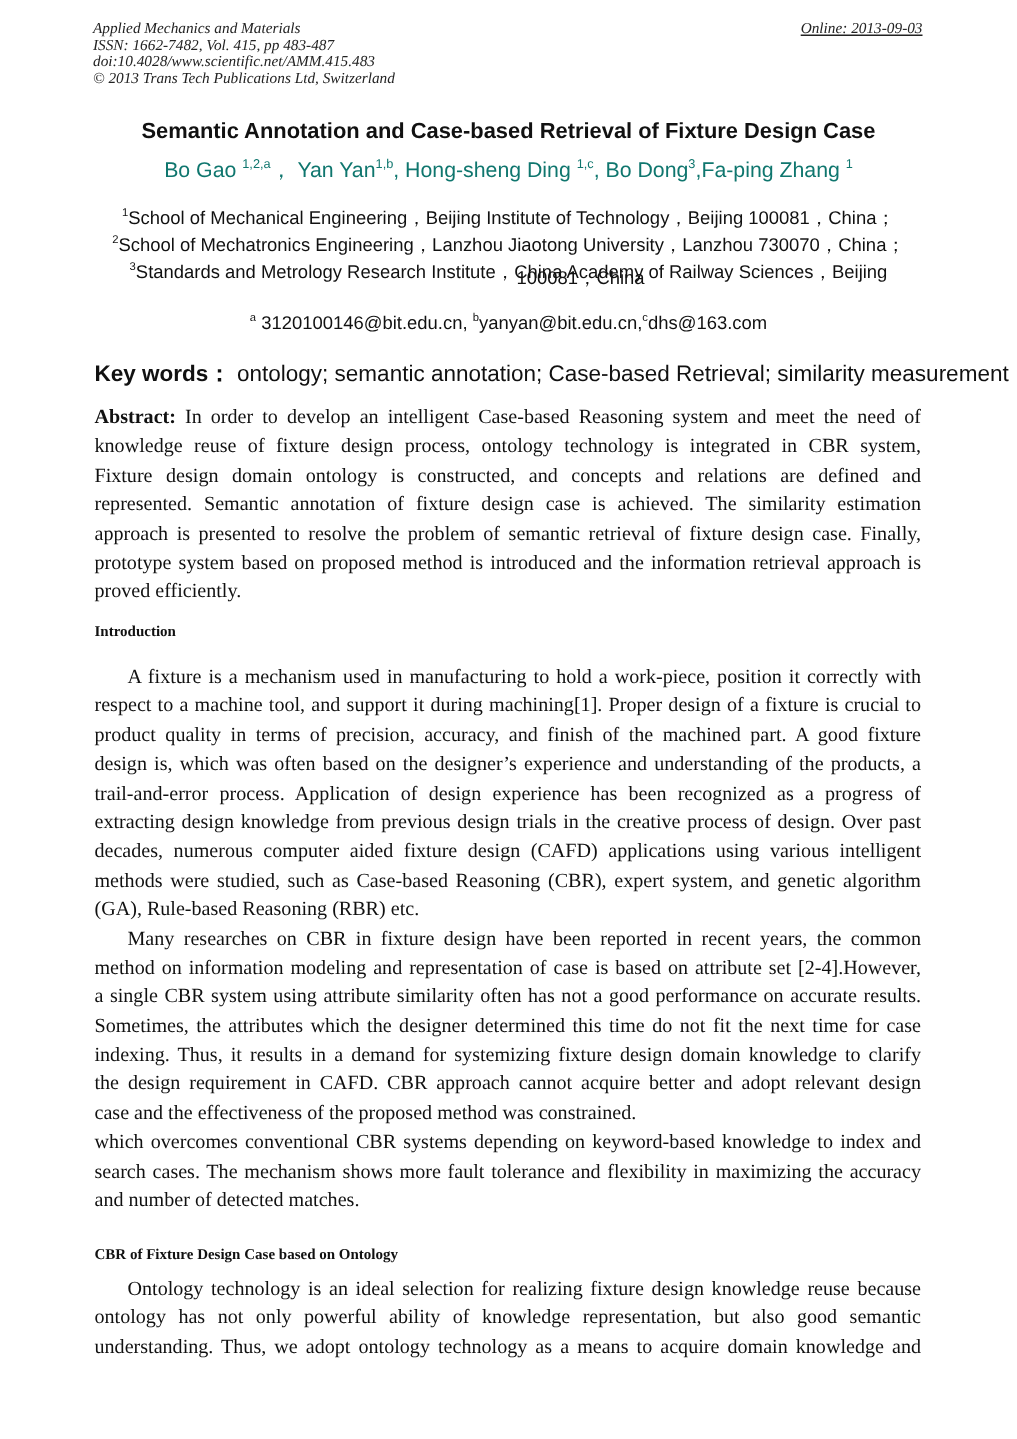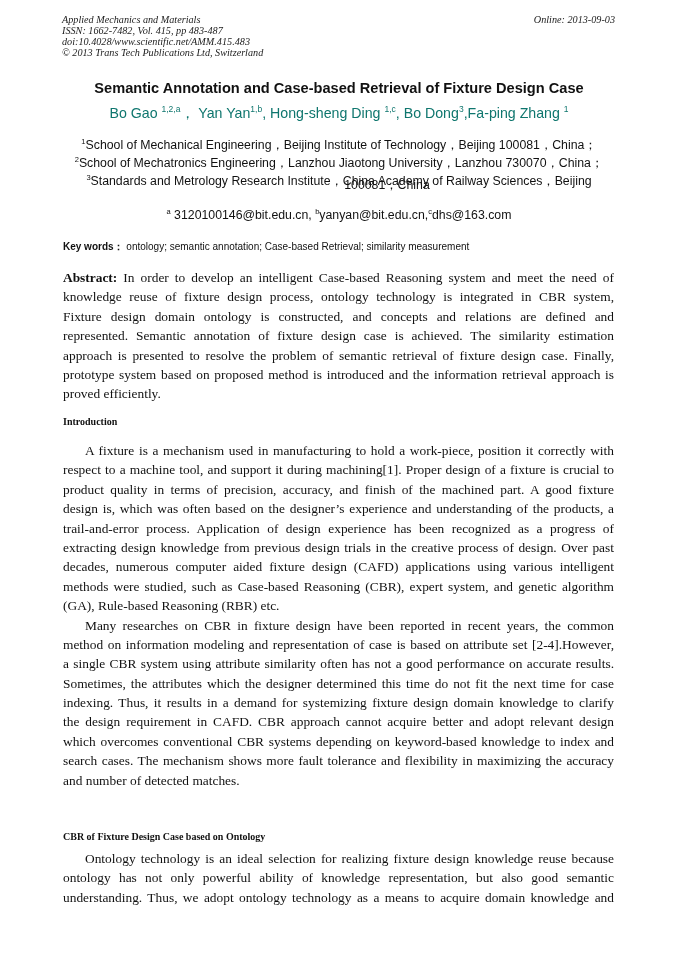--- a/index.html
+++ b/index.html
@@ -1,26 +1,26 @@
 <!DOCTYPE html>
 <html><head>
 <meta charset="utf-8">
 <style>
   html, body { margin: 0; padding: 0; background: #ffffff; }
   body { width: 678px; height: 959px; position: relative; overflow: hidden; color: #111; }
   .page { position: absolute; left: 0; top: 0; width: 678px; height: 934px; }
   .hdr { position: absolute; font-family: "Liberation Serif", serif; font-style: italic; font-size: 10.2px; line-height: 11px; color: #222; }
   .hdr-left { left: 62px; top: 14px; }
-  .hdr-right { right: 63px; top: 14px; text-align: right; }
+  .hdr-right { right: 63px; top: 14px; text-align: right; text-decoration: underline; }
   .title { position: absolute; left: 0; width: 678px; top: 80px; text-align: center; font-family: "Liberation Sans", sans-serif; font-weight: bold; font-size: 14.6px; color: #111; white-space: nowrap; }
   .authors { position: absolute; left: 0; width: 678px; top: 104px; text-align: center; font-family: "Liberation Sans", sans-serif; font-size: 14.2px; color: #0f766e; white-space: nowrap; }
   .authors sup { font-size: 8.5px; vertical-align: 6px; line-height: 0; }
   .affil { position: absolute; left: 0; width: 678px; text-align: center; font-family: "Liberation Sans", sans-serif; font-size: 12.3px; color: #111; white-space: nowrap; }
   .affil sup { font-size: 7.5px; vertical-align: 5px; line-height: 0; }
-  .kw { position: absolute; left: 63px; top: 240px; font-family: "Liberation Sans", sans-serif; font-size: 10px; color: #111; white-space: nowrap; }
+  .kw { position: absolute; left: 63px; top: 240px; font-family: "Liberation Sans", sans-serif; font-size: 15px; color: #111; white-space: nowrap; }
   .kw b { font-weight: bold; }
   .para { position: absolute; left: 63px; width: 551px; font-family: "Liberation Serif", serif; font-size: 13.4px; line-height: 19.4px; color: #111; text-align: justify; }
   .line { display: block; height: 19.4px; white-space: nowrap; text-align: justify; text-align-last: justify; overflow: visible; }
   .line.last { text-align-last: left; }
   .line.indent { padding-left: 22px; }
   .h2 { position: absolute; left: 63px; font-family: "Liberation Serif", serif; font-weight: bold; font-size: 10px; color: #111; white-space: nowrap; }
   .abs-label { font-weight: bold; }
 </style>
 </head>
 <body>
@@ -71,20 +71,21 @@
     <span class="line">extracting design knowledge from previous design trials in the creative process of design. Over past</span>
     <span class="line">decades, numerous computer aided fixture design (CAFD) applications using various intelligent</span>
     <span class="line">methods were studied, such as Case-based Reasoning (CBR), expert system, and genetic algorithm</span>
     <span class="line last">(GA), Rule-based Reasoning (RBR) etc.</span>
     <span class="line indent">Many researches on CBR in fixture design have been reported in recent years, the common</span>
     <span class="line">method on information modeling and representation of case is based on attribute set [2-4].However,</span>
     <span class="line">a single CBR system using attribute similarity often has not a good performance on accurate results.</span>
     <span class="line">Sometimes, the attributes which the designer determined this time do not fit the next time for case</span>
     <span class="line">indexing. Thus, it results in a demand for systemizing fixture design domain knowledge to clarify</span>
     <span class="line">the design requirement in CAFD. CBR approach cannot acquire better and adopt relevant design</span>
+    <span class="line last">case and the effectiveness of the proposed method was constrained.</span>
     <span class="line">which overcomes conventional CBR systems depending on keyword-based knowledge to index and</span>
     <span class="line">search cases. The mechanism shows more fault tolerance and flexibility in maximizing the accuracy</span>
     <span class="line last">and number of detected matches.</span>
   </div>
 
   <div class="h2" style="top:831px;">CBR of Fixture Design Case based on Ontology</div>
 
   <div class="para" style="top:849px;">
     <span class="line indent">Ontology technology is an ideal selection for realizing fixture design knowledge reuse because</span>
     <span class="line">ontology has not only powerful ability of knowledge representation, but also good semantic</span>

